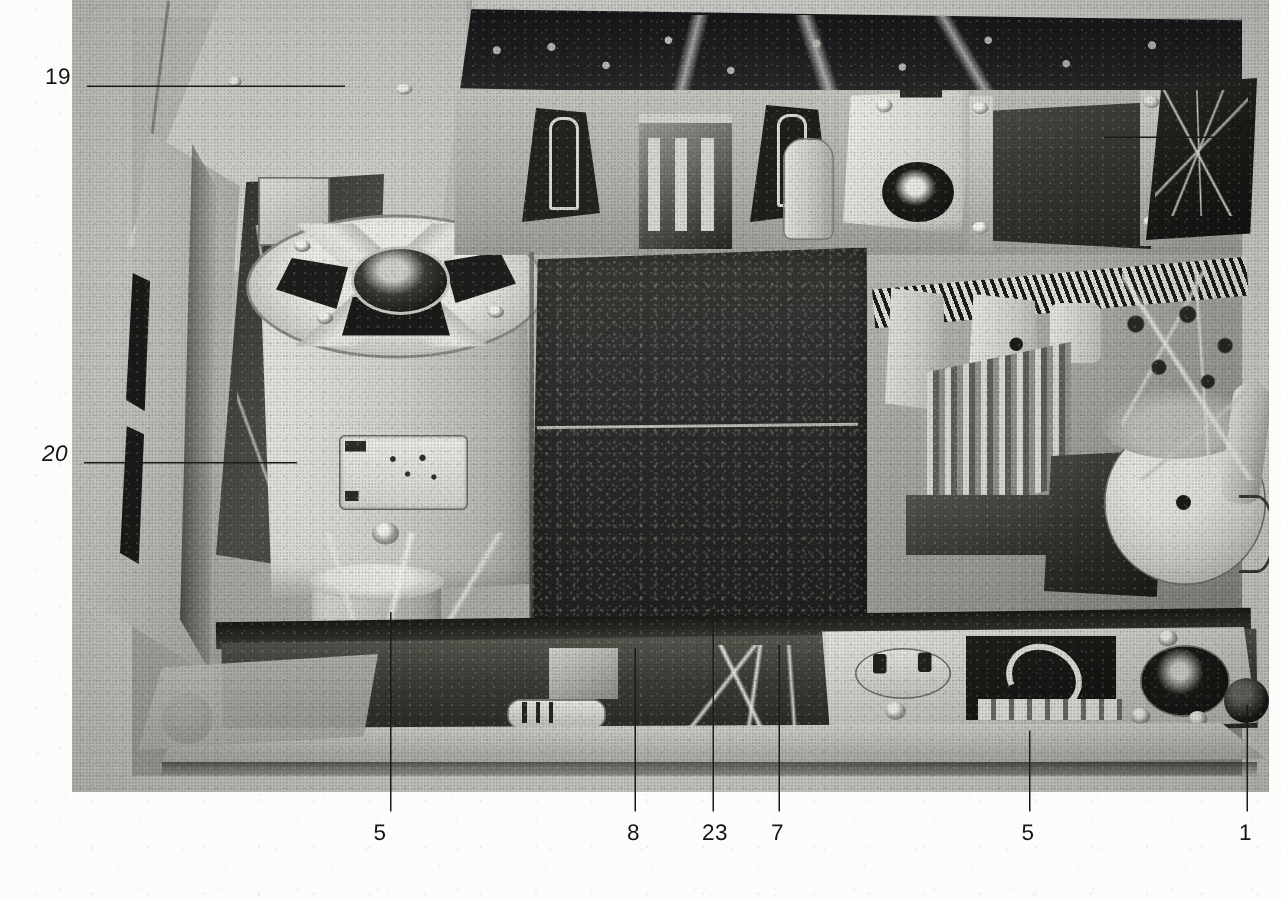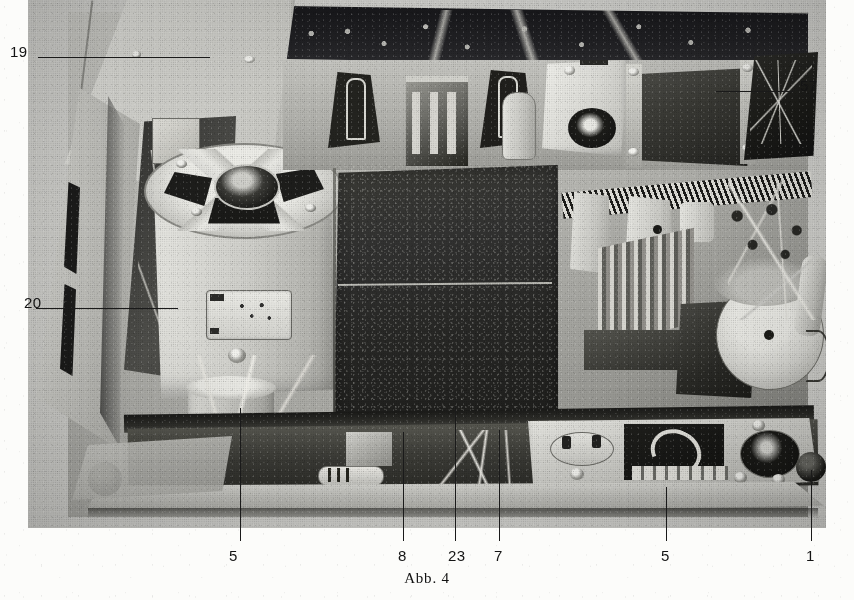--- a/index.html
+++ b/index.html
@@ -6,20 +6,21 @@
   html,body{margin:0;padding:0;background:#ffffff;}
   body{
     width:854px;height:600px;overflow:hidden;position:relative;
     font-family:"Liberation Serif", serif;
     background:#fbfbf9;
   }
   
   #figure-page{
     position:absolute;inset:0;
     background:#fcfcfa;
+    margin-left:20px;
   }
   
   #paper-grain{
     position:absolute;inset:0;pointer-events:none;z-index:60;
     background-image:
       radial-gradient(circle at 12% 22%, rgba(120,120,120,.18) 0.6px, transparent 0.9px),
       radial-gradient(circle at 37% 61%, rgba(120,120,120,.14) 0.6px, transparent 0.9px),
       radial-gradient(circle at 68% 17%, rgba(120,120,120,.16) 0.6px, transparent 0.9px),
       radial-gradient(circle at 84% 79%, rgba(120,120,120,.13) 0.6px, transparent 0.9px),
       radial-gradient(circle at 55% 91%, rgba(120,120,120,.12) 0.6px, transparent 0.9px),
@@ -365,21 +366,21 @@
 
     <div class="pz" style="left:0;top:0;width:798px;height:528px;z-index:52;pointer-events:none;
                 background:radial-gradient(ellipse at 50% 46%, rgba(0,0,0,0) 48%, rgba(0,0,0,.10) 78%, rgba(0,0,0,.18) 100%);"></div>
   </div>
 
   <div id="callout-layer">
 
     <span class="callout-num" style="left:10px;top:44px;">19</span>
     <span class="leader-h" style="left:38px;top:57px;width:172px;"></span>
 
-    <span class="callout-num" style="left:24px;top:295px;">20</span>
+    <span class="callout-num" style="left:8px;top:295px;font-style:italic;">20</span>
     <span class="leader-h" style="left:36px;top:308px;width:142px;"></span>
 
     <span class="callout-num" style="left:800px;top:78px;">57</span>
     <span class="leader-h" style="left:716px;top:91px;width:78px;"></span>
 
     <span class="leader-v" style="left:240px;top:408px;height:133px;"></span>
     <span class="callout-num" style="left:229px;top:548px;">5</span>
 
     <span class="leader-v" style="left:403px;top:432px;height:109px;"></span>
     <span class="callout-num" style="left:398px;top:548px;">8</span>
@@ -390,16 +391,15 @@
     <span class="leader-v" style="left:499px;top:430px;height:111px;"></span>
     <span class="callout-num" style="left:494px;top:548px;">7</span>
 
     <span class="leader-v" style="left:666px;top:487px;height:54px;"></span>
     <span class="callout-num" style="left:661px;top:548px;">5</span>
 
     <span class="leader-v" style="left:811px;top:470px;height:71px;"></span>
     <span class="callout-num" style="left:806px;top:548px;">1</span>
   </div>
 
-  <div id="caption">Abb. 4</div>
 
   <div id="paper-grain"></div>
 </div>
 
 </body></html>

